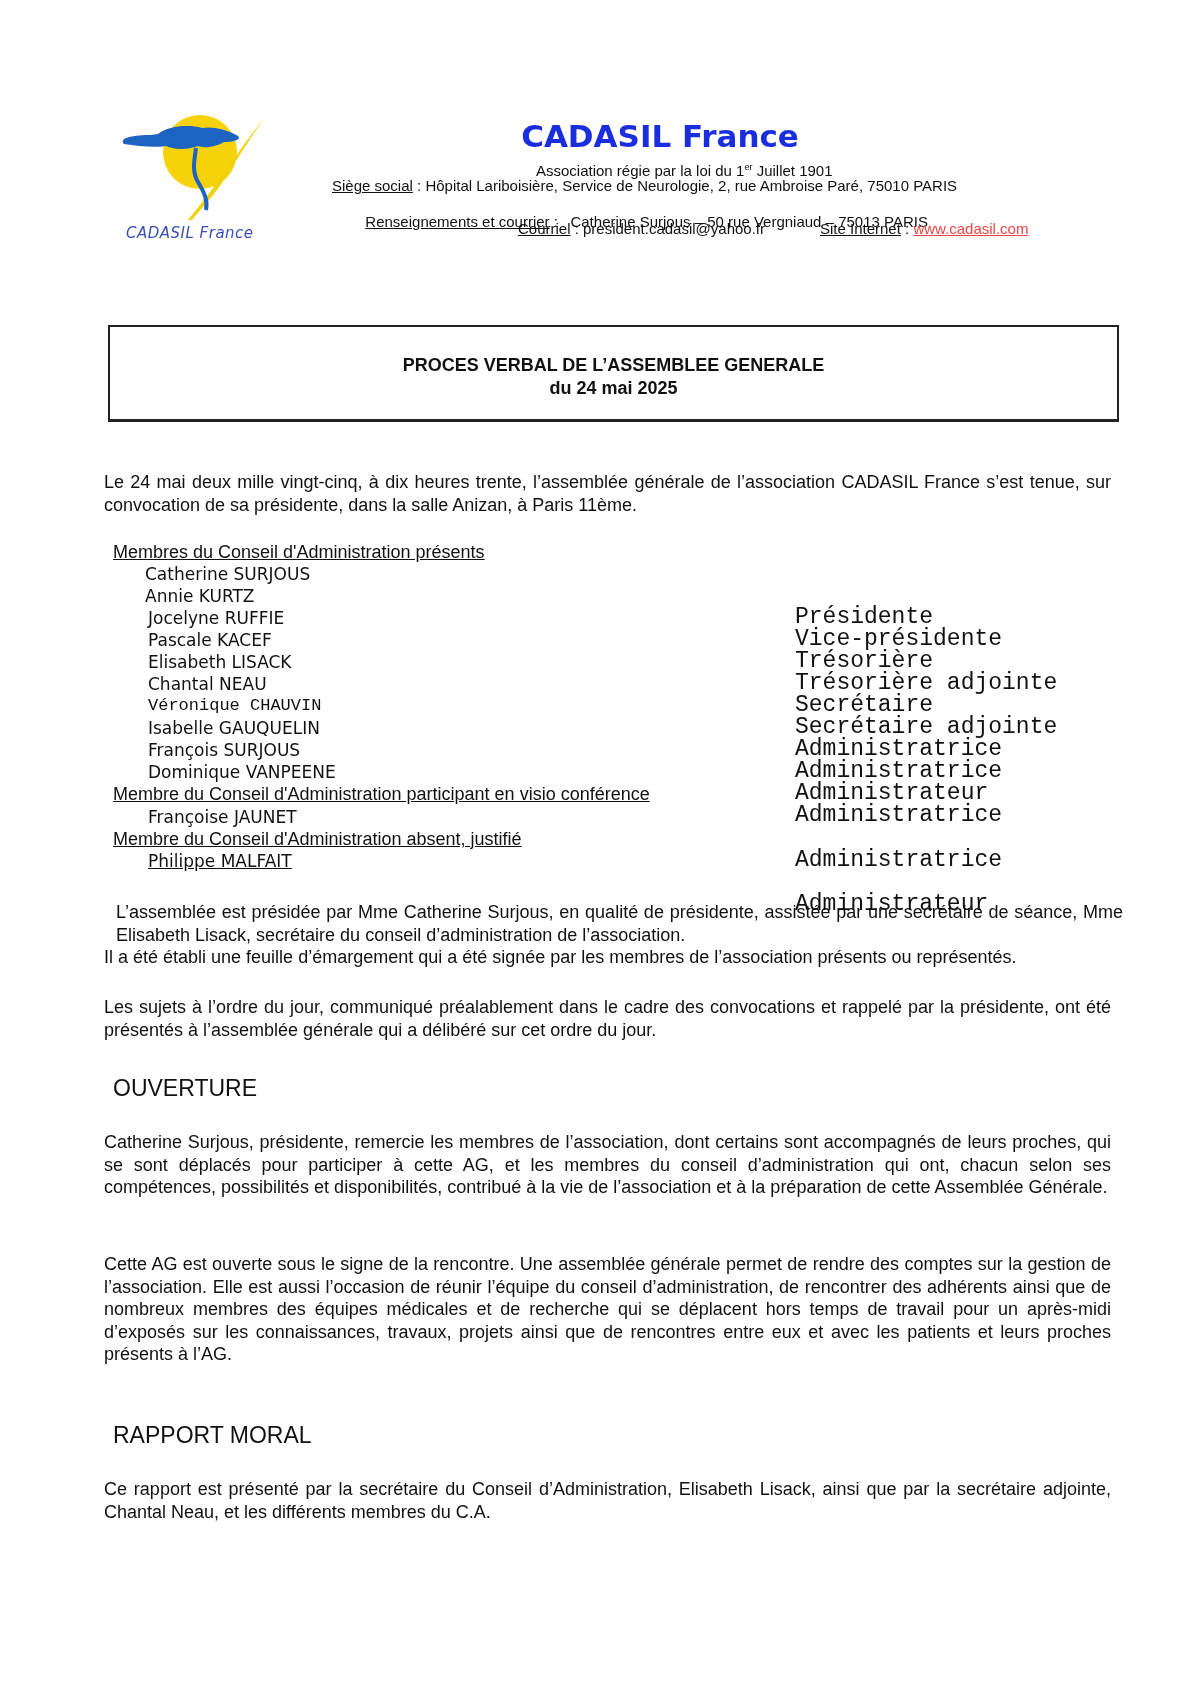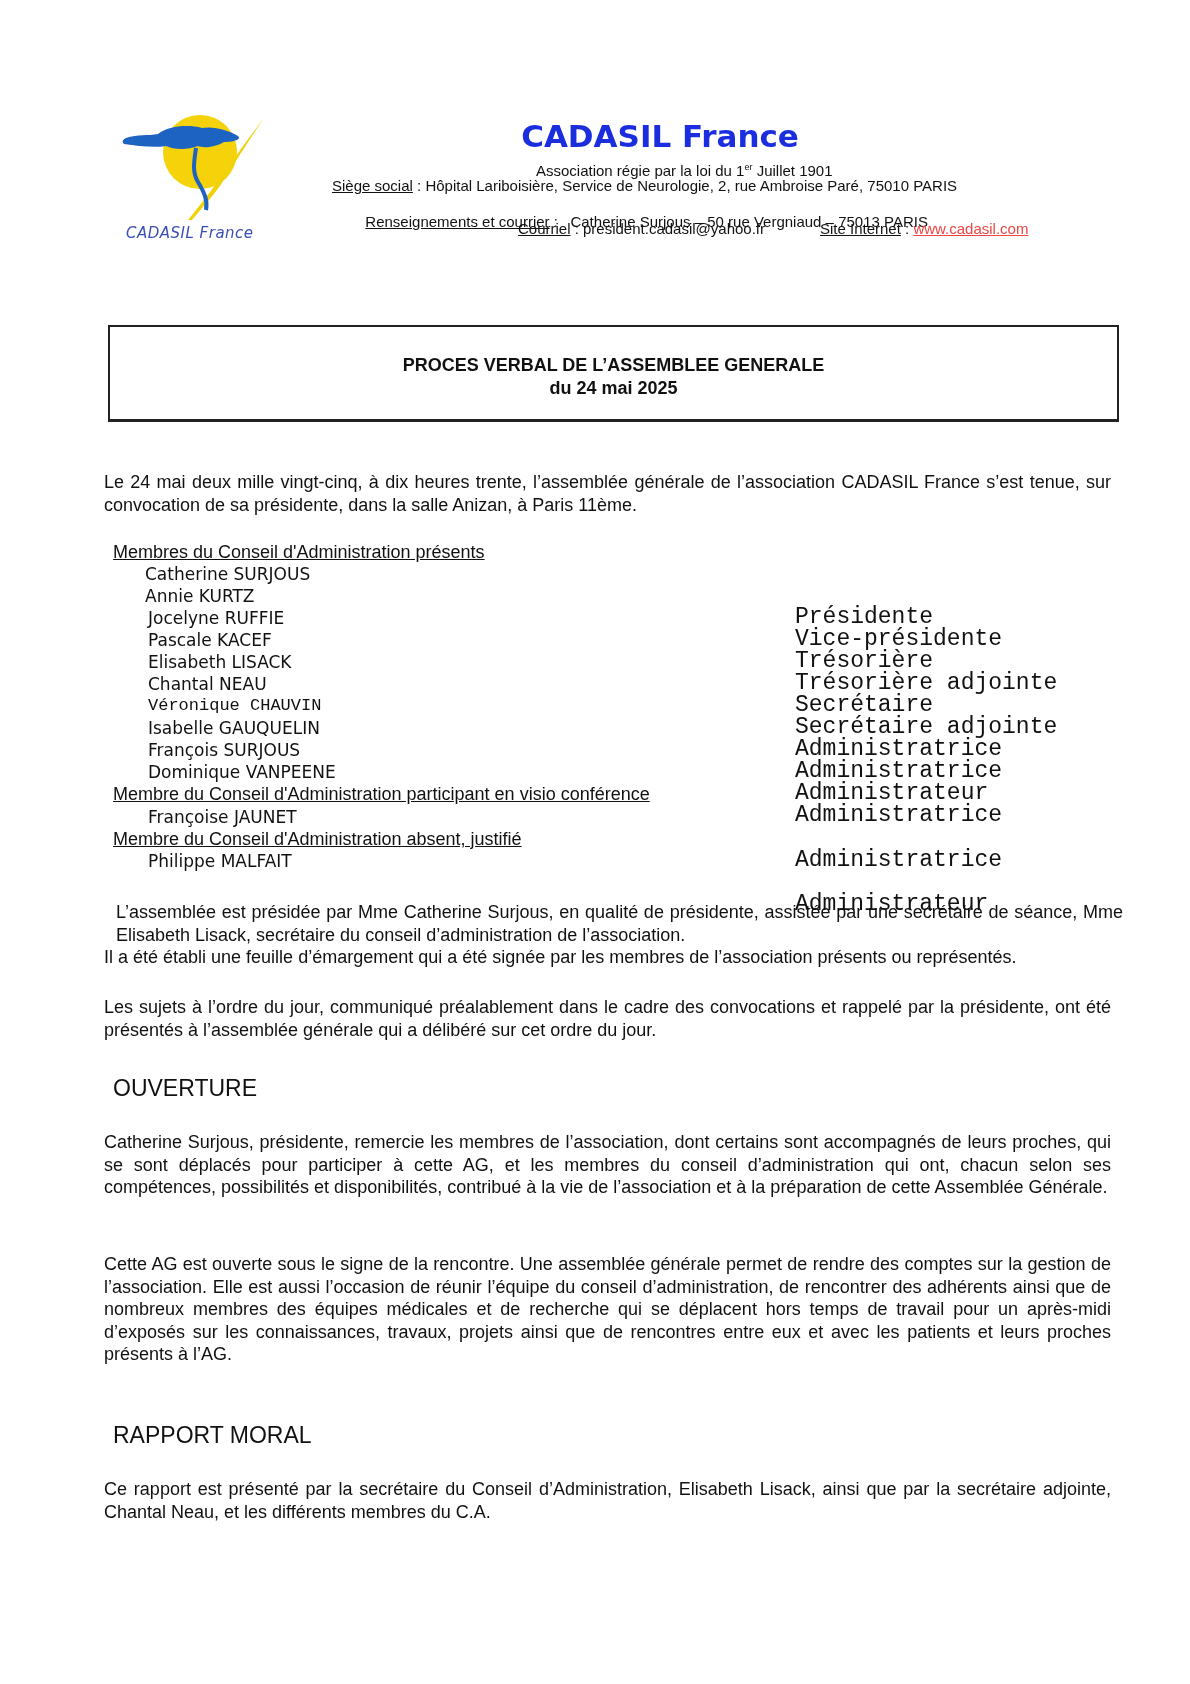--- a/index.html
+++ b/index.html
@@ -97,21 +97,21 @@
 <div class="abs role" style="top:740px;">Administrateur</div>
 
 <div class="abs member" style="left:148px; top:762px;">Dominique VANPEENE</div>
 <div class="abs role" style="top:762px;">Administratrice</div>
 
 <div class="abs sec-head" style="top:784px;">Membre du Conseil d'Administration participant en visio conférence</div>
 <div class="abs member" style="left:148px; top:807px;">Françoise JAUNET</div>
 <div class="abs role" style="top:807px;">Administratrice</div>
 
 <div class="abs sec-head" style="top:829px;">Membre du Conseil d'Administration absent, justifié</div>
-<div class="abs member" style="left:148px; top:851px;">Philippe MALFAIT</div>
+<div class="abs member" style="left:148px; top:851px;text-decoration:underline;">Philippe MALFAIT</div>
 <div class="abs role" style="top:851px;">Administrateur</div>
 
 <div class="abs p" style="top:901px;margin-left:12px;">L’assemblée est présidée par Mme Catherine Surjous, en qualité de présidente, assistée par une secrétaire de séance, Mme Elisabeth Lisack, secrétaire du conseil d’administration de l’association.</div>
 <div class="abs p last-left" style="top:946px; white-space:nowrap;">Il a été établi une feuille d’émargement qui a été signée par les membres de l’association présents ou représentés.</div>
 
 <div class="abs p" style="top:996px;">Les sujets à l’ordre du jour, communiqué préalablement dans le cadre des convocations et rappelé par la présidente, ont été présentés à l’assemblée générale qui a délibéré sur cet ordre du jour.</div>
 
 <div class="abs h" style="top:1075px;">OUVERTURE</div>
 <div class="abs p" style="top:1131px;">Catherine Surjous, présidente, remercie les membres de l’association, dont certains sont accompagnés de leurs proches, qui se sont déplacés pour participer à cette AG, et les membres du conseil d’administration qui ont, chacun selon ses compétences, possibilités et disponibilités, contribué à la vie de l’association et à la préparation de cette Assemblée Générale.</div>
 <div class="abs p" style="top:1253px;">Cette AG est ouverte sous le signe de la rencontre. Une assemblée générale permet de rendre des comptes sur la gestion de l’association. Elle est aussi l’occasion de réunir l’équipe du conseil d’administration, de rencontrer des adhérents ainsi que de nombreux membres des équipes médicales et de recherche qui se déplacent hors temps de travail pour un après-midi d’exposés sur les connaissances, travaux, projets ainsi que de rencontres entre eux et avec les patients et leurs proches présents à l’AG.</div>

